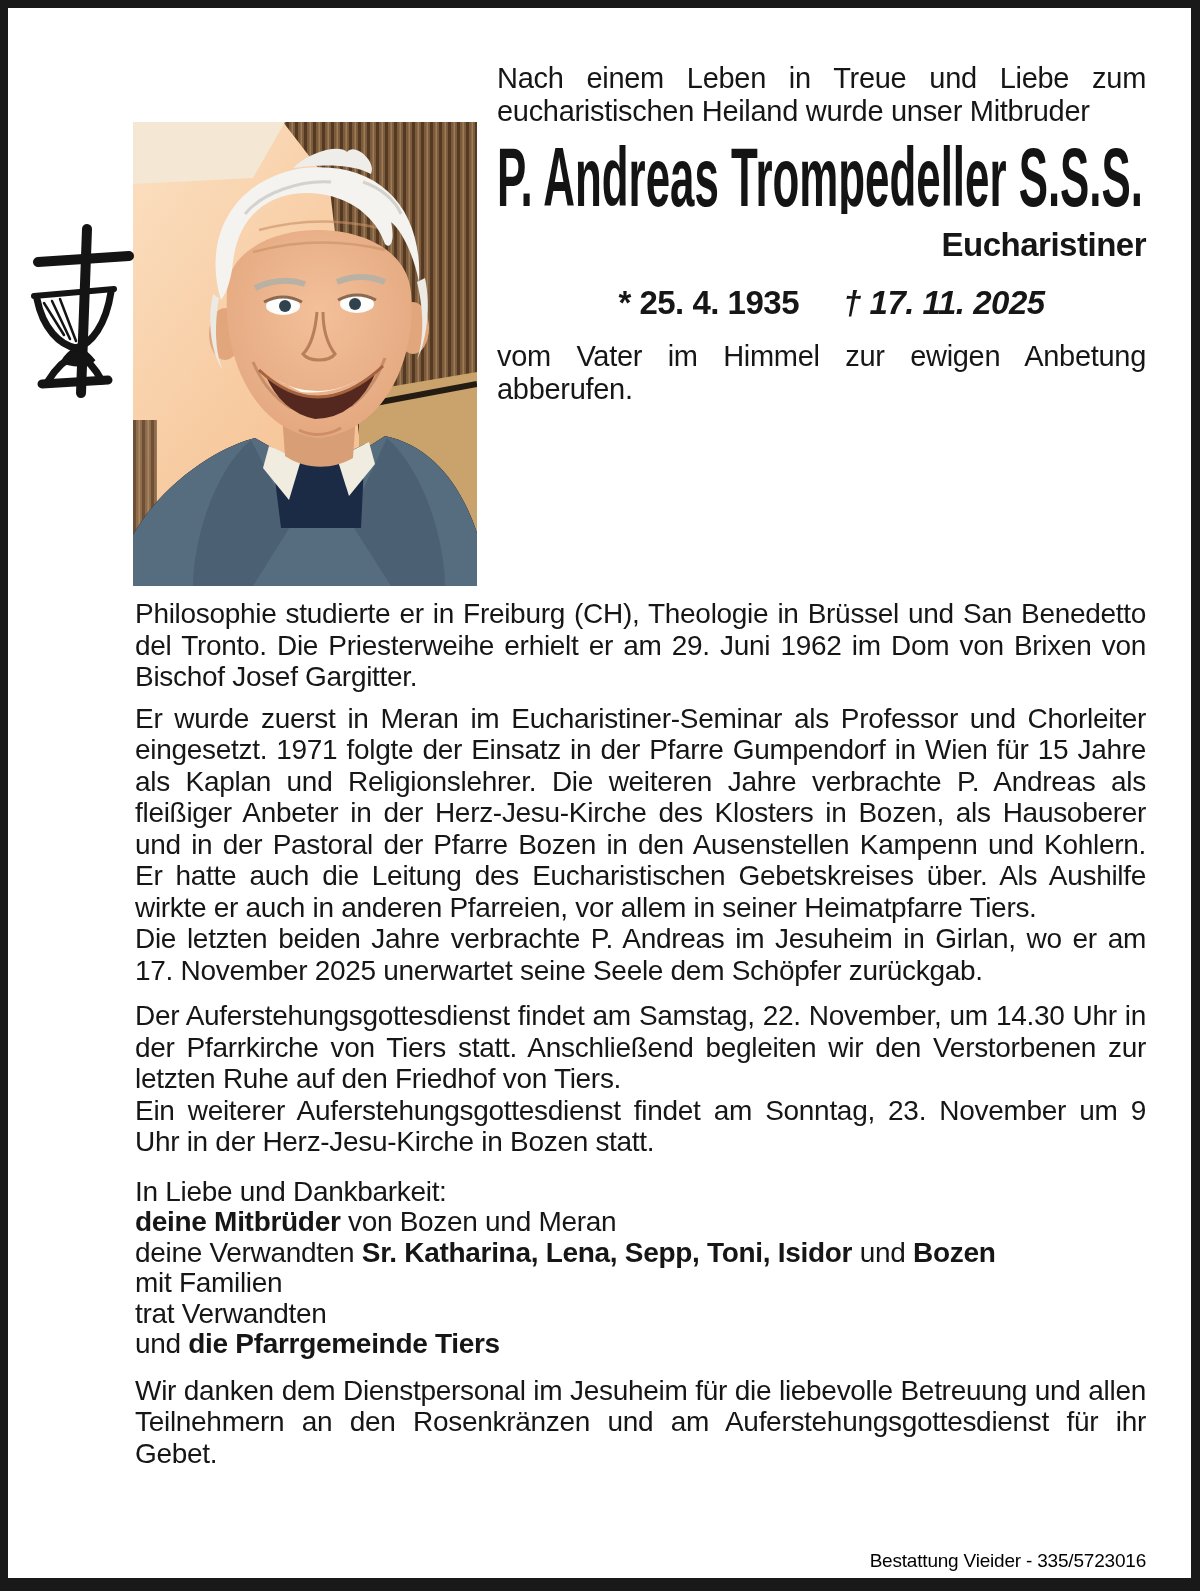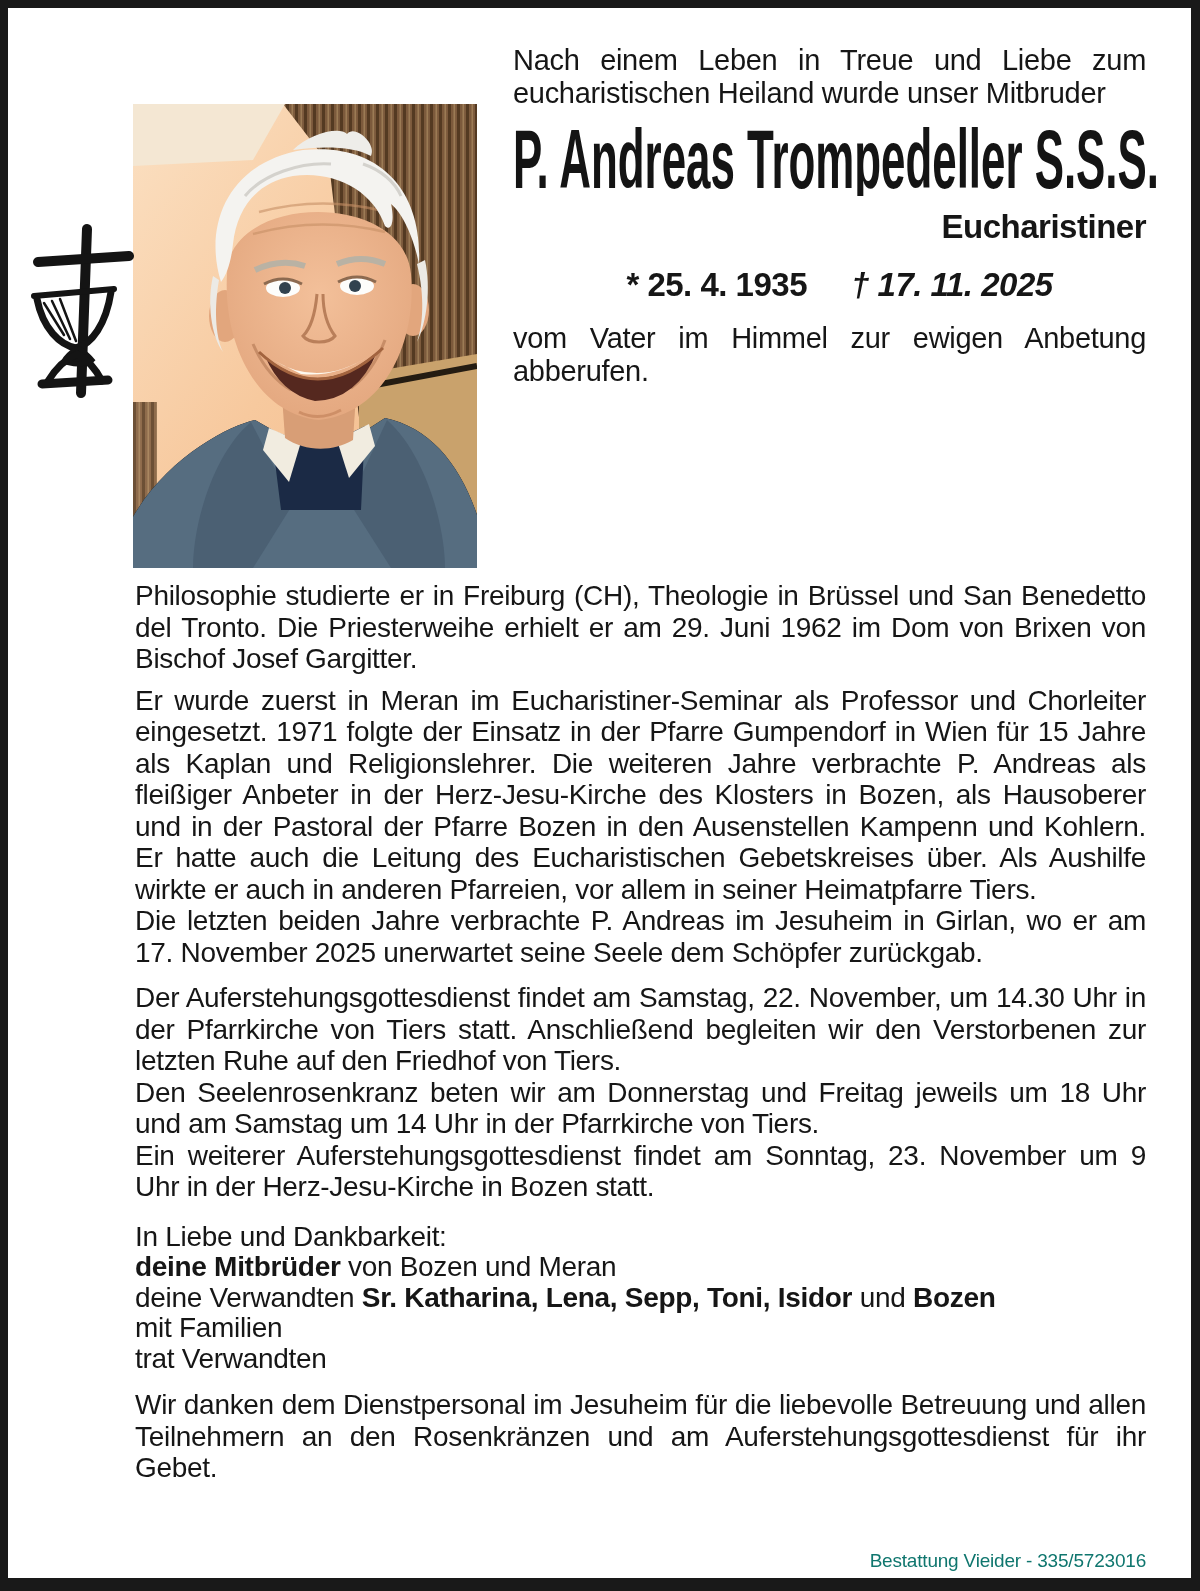--- a/index.html
+++ b/index.html
@@ -9,21 +9,21 @@
     box-sizing:border-box;
     margin:0 auto;
     background:#ffffff;
     border:solid #191919;
     border-width:8px 9px 13px 8px;
     overflow:hidden;
     font-family:"Liberation Sans","DejaVu Sans",sans-serif;
     color:#161616;
   }
   .cross-chalice{position:absolute;left:16px;top:215px;width:110px;height:176px;}
-  .top{display:flex;padding:36px 45px 0 125px;gap:16px;}
+  .top{display:flex;padding:54px 45px 0 125px;}
   .photo-col{flex:0 0 344px;}
   .photo{display:block;width:344px;height:464px;margin-top:60px;}
   .right-col{flex:1;min-width:0;margin-left:20px;}
   .intro{
     margin:0;font-size:29px;line-height:33px;letter-spacing:-0.3px;
     text-align:justify;
   }
   .name-svg{display:block;margin-top:16px;}
   .order{margin-top:12px;padding-left:20px;font-size:33px;line-height:38px;font-weight:bold;text-align:right;letter-spacing:-0.5px;}
   .dates{margin-top:20px;padding-left:20px;font-size:33px;line-height:38px;font-weight:bold;text-align:center;letter-spacing:-0.5px;}
@@ -34,21 +34,21 @@
   .main{padding:0 45px 0 127px;}
   .main p{margin:0;font-size:28px;line-height:31.5px;letter-spacing:-0.3px;text-align:justify;}
   .p-first{margin-top:12px !important;}
   .p-small-gap{margin-top:10px !important;}
   .p-gap{margin-top:14px !important;}
   .gratitude{margin-top:19px;font-size:28px;line-height:30.5px;letter-spacing:-0.3px;}
   .gratitude .g-line{white-space:nowrap;}
   .thanks{margin-top:15px !important;}
   .footer{
     position:absolute;right:45px;bottom:6px;
-    font-size:19px;letter-spacing:-0.2px;color:#0f766e;
+    font-size:19px;letter-spacing:-0.2px;color:#000000;
   }
 </style>
 </head>
 <body>
 
 <div class="page">
 
   <svg class="cross-chalice" viewBox="0 0 110 176" fill="none" stroke="#141414" stroke-linecap="round">
     <line x1="63" y1="6" x2="57" y2="170" stroke-width="10"></line>
     <line x1="14" y1="39" x2="105" y2="33" stroke-width="10"></line>
@@ -146,28 +146,28 @@
       <p class="called">vom Vater im Himmel zur ewigen Anbetung abberufen.</p>
     </div>
   </div>
 
   <div class="main">
     <p class="p-first">Philosophie studierte er in Freiburg (CH), Theologie in Brüssel und San Benedetto del Tronto. Die Priesterweihe erhielt er am 29. Juni 1962 im Dom von Brixen von Bischof Josef Gargitter.</p>
     <p class="p-small-gap">Er wurde zuerst in Meran im Eucharistiner-Seminar als Professor und Chorleiter eingesetzt. 1971 folgte der Einsatz in der Pfarre Gumpendorf in Wien für 15 Jahre als Kaplan und Religionslehrer. Die weiteren Jahre verbrachte P. Andreas als fleißiger Anbeter in der Herz-Jesu-Kirche des Klosters in Bozen, als Hausoberer und in der Pastoral der Pfarre Bozen in den Ausenstellen Kampenn und Kohlern. Er hatte auch die Leitung des Eucharistischen Gebetskreises über. Als Aushilfe wirkte er auch in anderen Pfarreien, vor allem in seiner Heimatpfarre Tiers.</p>
     <p>Die letzten beiden Jahre verbrachte P. Andreas im Jesuheim in Girlan, wo er am 17. November 2025 unerwartet seine Seele dem Schöpfer zurückgab.</p>
 
     <p class="p-gap">Der Auferstehungsgottesdienst findet am Samstag, 22. November, um 14.30 Uhr in der Pfarrkirche von Tiers statt. Anschließend begleiten wir den Verstorbenen zur letzten Ruhe auf den Friedhof von Tiers.</p>
-    <p>Den Seelenrosenkranz beten wir am Donnerstag und Freitag jeweils um 18 Uhr und am Samstag um 14 Uhr in der Pfarrkirche von Tiers.</p>
     <p>Ein weiterer Auferstehungsgottesdienst findet am Sonntag, 23. November um 9 Uhr in der Herz-Jesu-Kirche in Bozen statt.</p>
 
     <div class="gratitude">
       <div class="g-line">In Liebe und Dankbarkeit:</div>
       <div class="g-line"><span style="font-weight: bold;">deine Mitbrüder</span><span> von Bozen und Meran</span></div>
       <div class="g-line"><span>deine Verwandten </span><span style="font-weight: bold;">Sr. Katharina, Lena, Sepp, Toni, Isidor</span><span> und </span><span style="font-weight: bold;">Bozen</span></div>
       <div class="g-line"><span>mit Familien</span></div>
       <div class="g-line"><span>trat Verwandten</span></div>
+      <div class="g-line"><span>und </span><span style="font-weight: bold;">die Pfarrgemeinde Tiers</span></div>
     </div>
 
     <p class="thanks">Wir danken dem Dienstpersonal im Jesuheim für die liebevolle Betreuung und allen Teilnehmern an den Rosenkränzen und am Auferstehungsgottesdienst für ihr Gebet.</p>
   </div>
 
   <div class="footer">Bestattung Vieider - 335/5723016</div>
 </div>
 
 </body></html>

